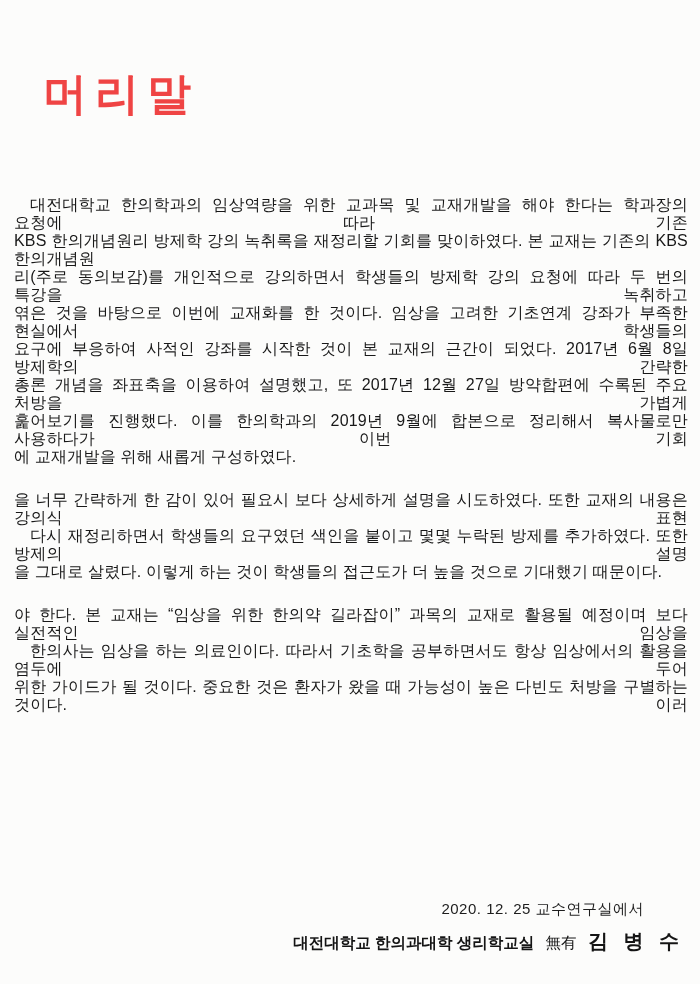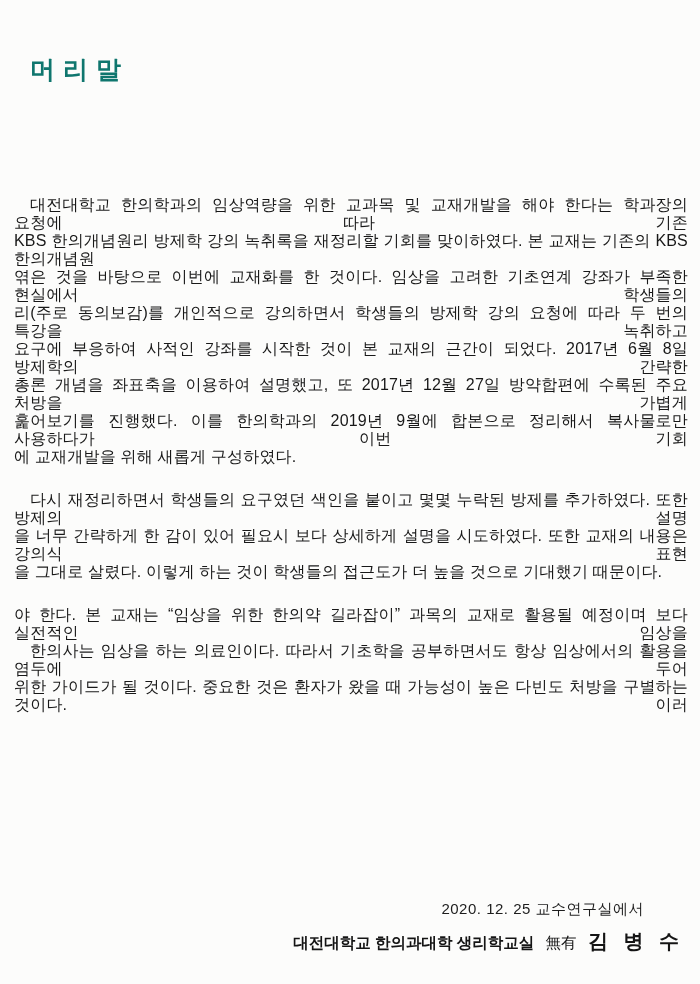--- a/index.html
+++ b/index.html
@@ -9,26 +9,26 @@
     height: 984px;
     margin: 0 auto;
     background: #fcfcfb;
     font-family: "Liberation Sans", "DejaVu Sans", sans-serif;
     color: #171717;
     overflow: hidden;
   }
   .doc-title {
     position: absolute;
     top: 36px;
-    left: 30px;
+    left: 43px;
     font-family: "Liberation Serif", "DejaVu Serif", serif;
-    font-size: 25px;
+    font-size: 44px;
     font-weight: 700;
     letter-spacing: 8px;
-    color: #0f766e;
+    color: #ef4444;
   }
   .content {
     position: absolute;
     top: 196px;
     left: 14px;
     width: 674px;
   }
   .para { margin: 0 0 25px 0; }
   .para:last-child { margin-bottom: 0; }
   .line {
@@ -78,31 +78,31 @@
 
 <div class="page">
 
   <h1 class="doc-title">머리말</h1>
 
   <div class="content">
 
     <div class="para">
       <div class="line first">대전대학교 한의학과의 임상역량을 위한 교과목 및 교재개발을 해야 한다는 학과장의 요청에 따라 기존</div>
       <div class="line">KBS 한의개념원리 방제학 강의 녹취록을 재정리할 기회를 맞이하였다. 본 교재는 기존의 KBS 한의개념원</div>
+      <div class="line">리(주로 동의보감)를 개인적으로 강의하면서 학생들의 방제학 강의 요청에 따라 두 번의 특강을 녹취하고</div>
       <div class="line">엮은 것을 바탕으로 이번에 교재화를 한 것이다. 임상을 고려한 기초연계 강좌가 부족한 현실에서 학생들의</div>
-      <div class="line">리(주로 동의보감)를 개인적으로 강의하면서 학생들의 방제학 강의 요청에 따라 두 번의 특강을 녹취하고</div>
       <div class="line">요구에 부응하여 사적인 강좌를 시작한 것이 본 교재의 근간이 되었다. 2017년 6월 8일 방제학의 간략한</div>
       <div class="line">총론 개념을 좌표축을 이용하여 설명했고, 또 2017년 12월 27일 방약합편에 수록된 주요 처방을 가볍게</div>
       <div class="line">훑어보기를 진행했다. 이를 한의학과의 2019년 9월에 합본으로 정리해서 복사물로만 사용하다가 이번 기회</div>
       <div class="line last">에 교재개발을 위해 새롭게 구성하였다.</div>
     </div>
 
     <div class="para">
+      <div class="line">을 너무 간략하게 한 감이 있어 필요시 보다 상세하게 설명을 시도하였다. 또한 교재의 내용은 강의식 표현</div>
       <div class="line first">다시 재정리하면서 학생들의 요구였던 색인을 붙이고 몇몇 누락된 방제를 추가하였다. 또한 방제의 설명</div>
-      <div class="line">을 너무 간략하게 한 감이 있어 필요시 보다 상세하게 설명을 시도하였다. 또한 교재의 내용은 강의식 표현</div>
       <div class="line last">을 그대로 살렸다. 이렇게 하는 것이 학생들의 접근도가 더 높을 것으로 기대했기 때문이다.</div>
     </div>
 
     <div class="para">
       <div class="line">야 한다. 본 교재는 “임상을 위한 한의약 길라잡이” 과목의 교재로 활용될 예정이며 보다 실전적인 임상을</div>
       <div class="line first">한의사는 임상을 하는 의료인이다. 따라서 기초학을 공부하면서도 항상 임상에서의 활용을 염두에 두어</div>
       <div class="line">위한 가이드가 될 것이다. 중요한 것은 환자가 왔을 때 가능성이 높은 다빈도 처방을 구별하는 것이다. 이러</div>
 
     </div>
 

